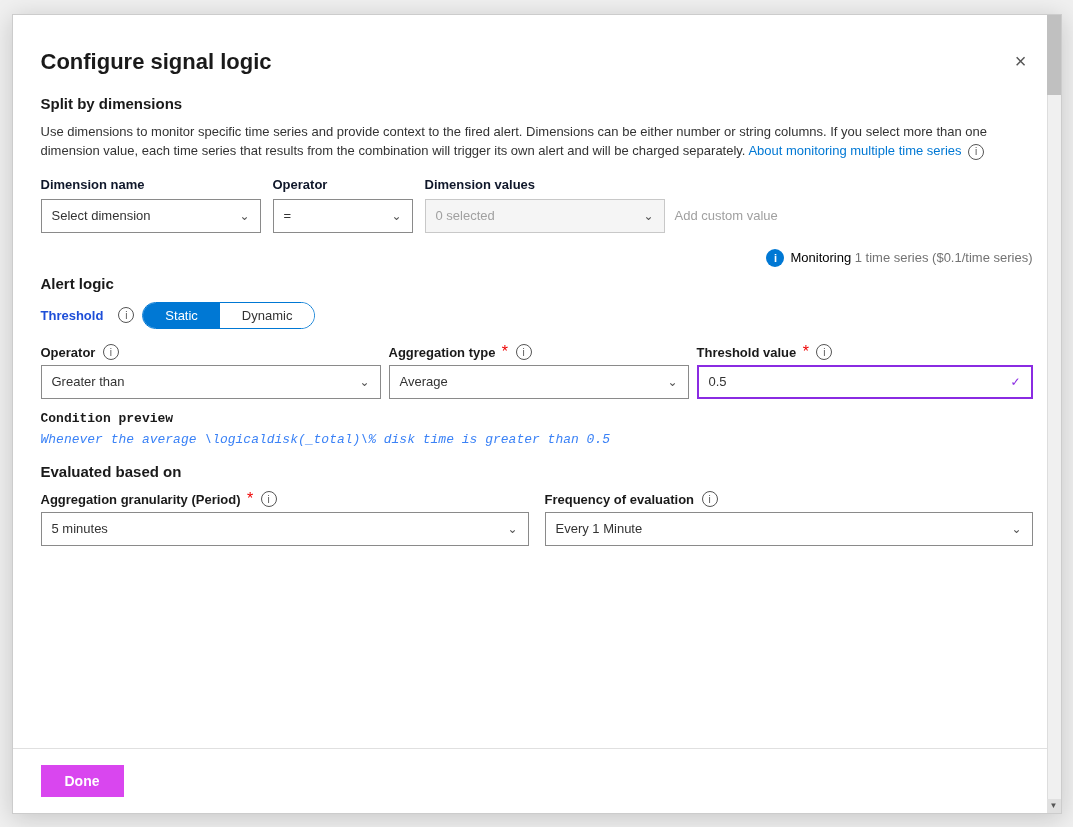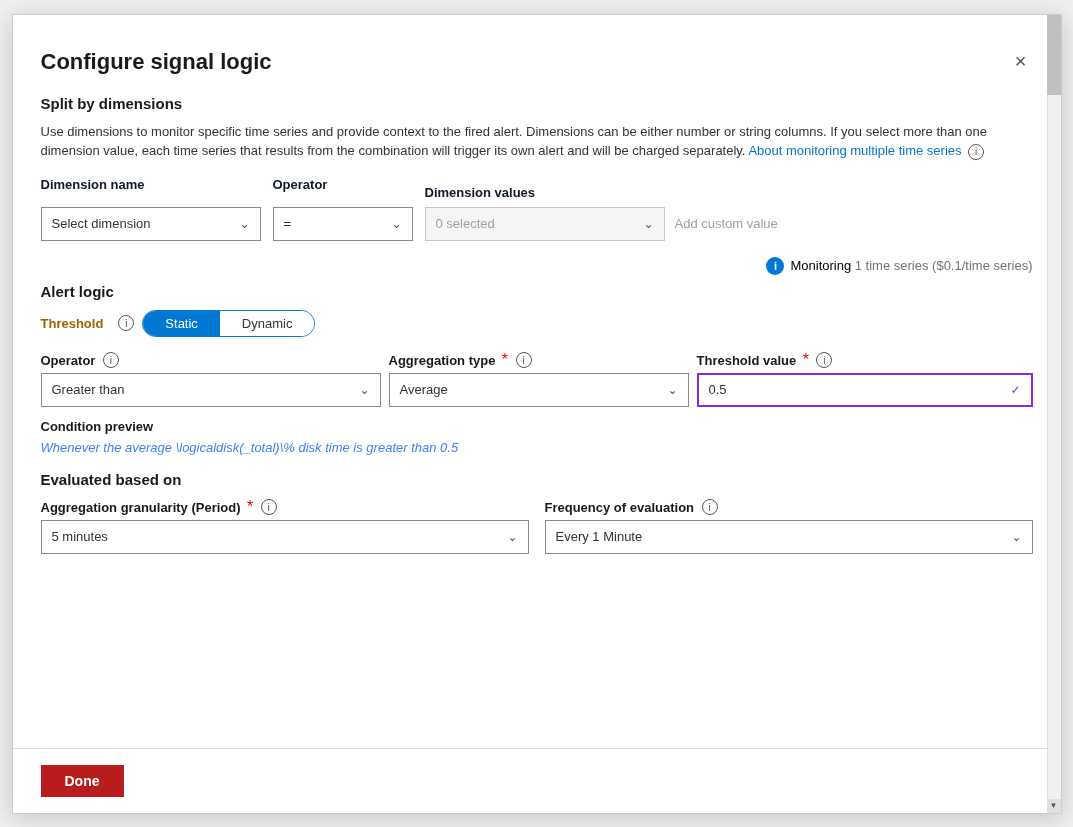--- a/index.html
+++ b/index.html
@@ -118,21 +118,21 @@
       gap: 12px;
       margin-bottom: 6px;
     }
     .col-label {
       font-size: 13px;
       font-weight: 600;
       color: #0f172a;
     }
     .col-dimension-name { width: 220px; }
     .col-operator { width: 140px; }
-    .col-dimension-values { width: 240px; margin-top: 8px; }
+    .col-dimension-values { width: 240px; }
 
     .dropdown {
       display: flex;
       align-items: center;
       justify-content: space-between;
       border: 1px solid #8a8a8a;
       background: #fff;
       padding: 6px 10px;
       font-size: 13px;
       color: #333;
@@ -191,21 +191,21 @@
     .threshold-row {
       display: flex;
       align-items: center;
       gap: 8px;
       margin-bottom: 14px;
       margin-top: 6px;
     }
     .threshold-label {
       font-size: 13px;
       font-weight: 600;
-      color: #a16207;
+      color: #1d4ed8;
       margin-right: 4px;
     }
     .toggle-group {
       display: flex;
       border-radius: 20px;
       overflow: hidden;
       border: 1.5px solid #0078d4;
       background: #fff;
     }
     .toggle-btn {
@@ -246,21 +246,21 @@
     .required-star { color: #e00; margin-left: 2px; }
 
     .dropdown-purple {
       border: 2px solid #8a2be2;
       background: #fff;
     }
     .dropdown-purple .dropdown-arrow {
       color: #8a2be2;
     }
 
-    .condition-preview-section { margin-top: 6px; }
+    .condition-preview-section { margin-top: 6px; font-family: Liberation Mono, monospace; }
     .condition-preview-label {
       font-size: 13px;
       font-weight: 700;
       color: #1a1a1a;
       margin-bottom: 6px;
     }
     .condition-preview-text {
       font-size: 13px;
       color: #3b82f6;
       font-style: italic;
@@ -274,21 +274,21 @@
     }
     .field-group.period { flex: 1; }
     .field-group.frequency { flex: 1; }
 
     .dialog-footer {
       padding: 16px 28px;
       border-top: 1px solid #e0e0e0;
       background: #fff;
     }
     .done-btn {
-      background: #b91c1c;
+      background: #d946ef;
       color: #fff;
       border: none;
       padding: 8px 24px;
       font-size: 14px;
       font-weight: 600;
       cursor: pointer;
     }
 
     .dim-values-group {
       display: flex;

